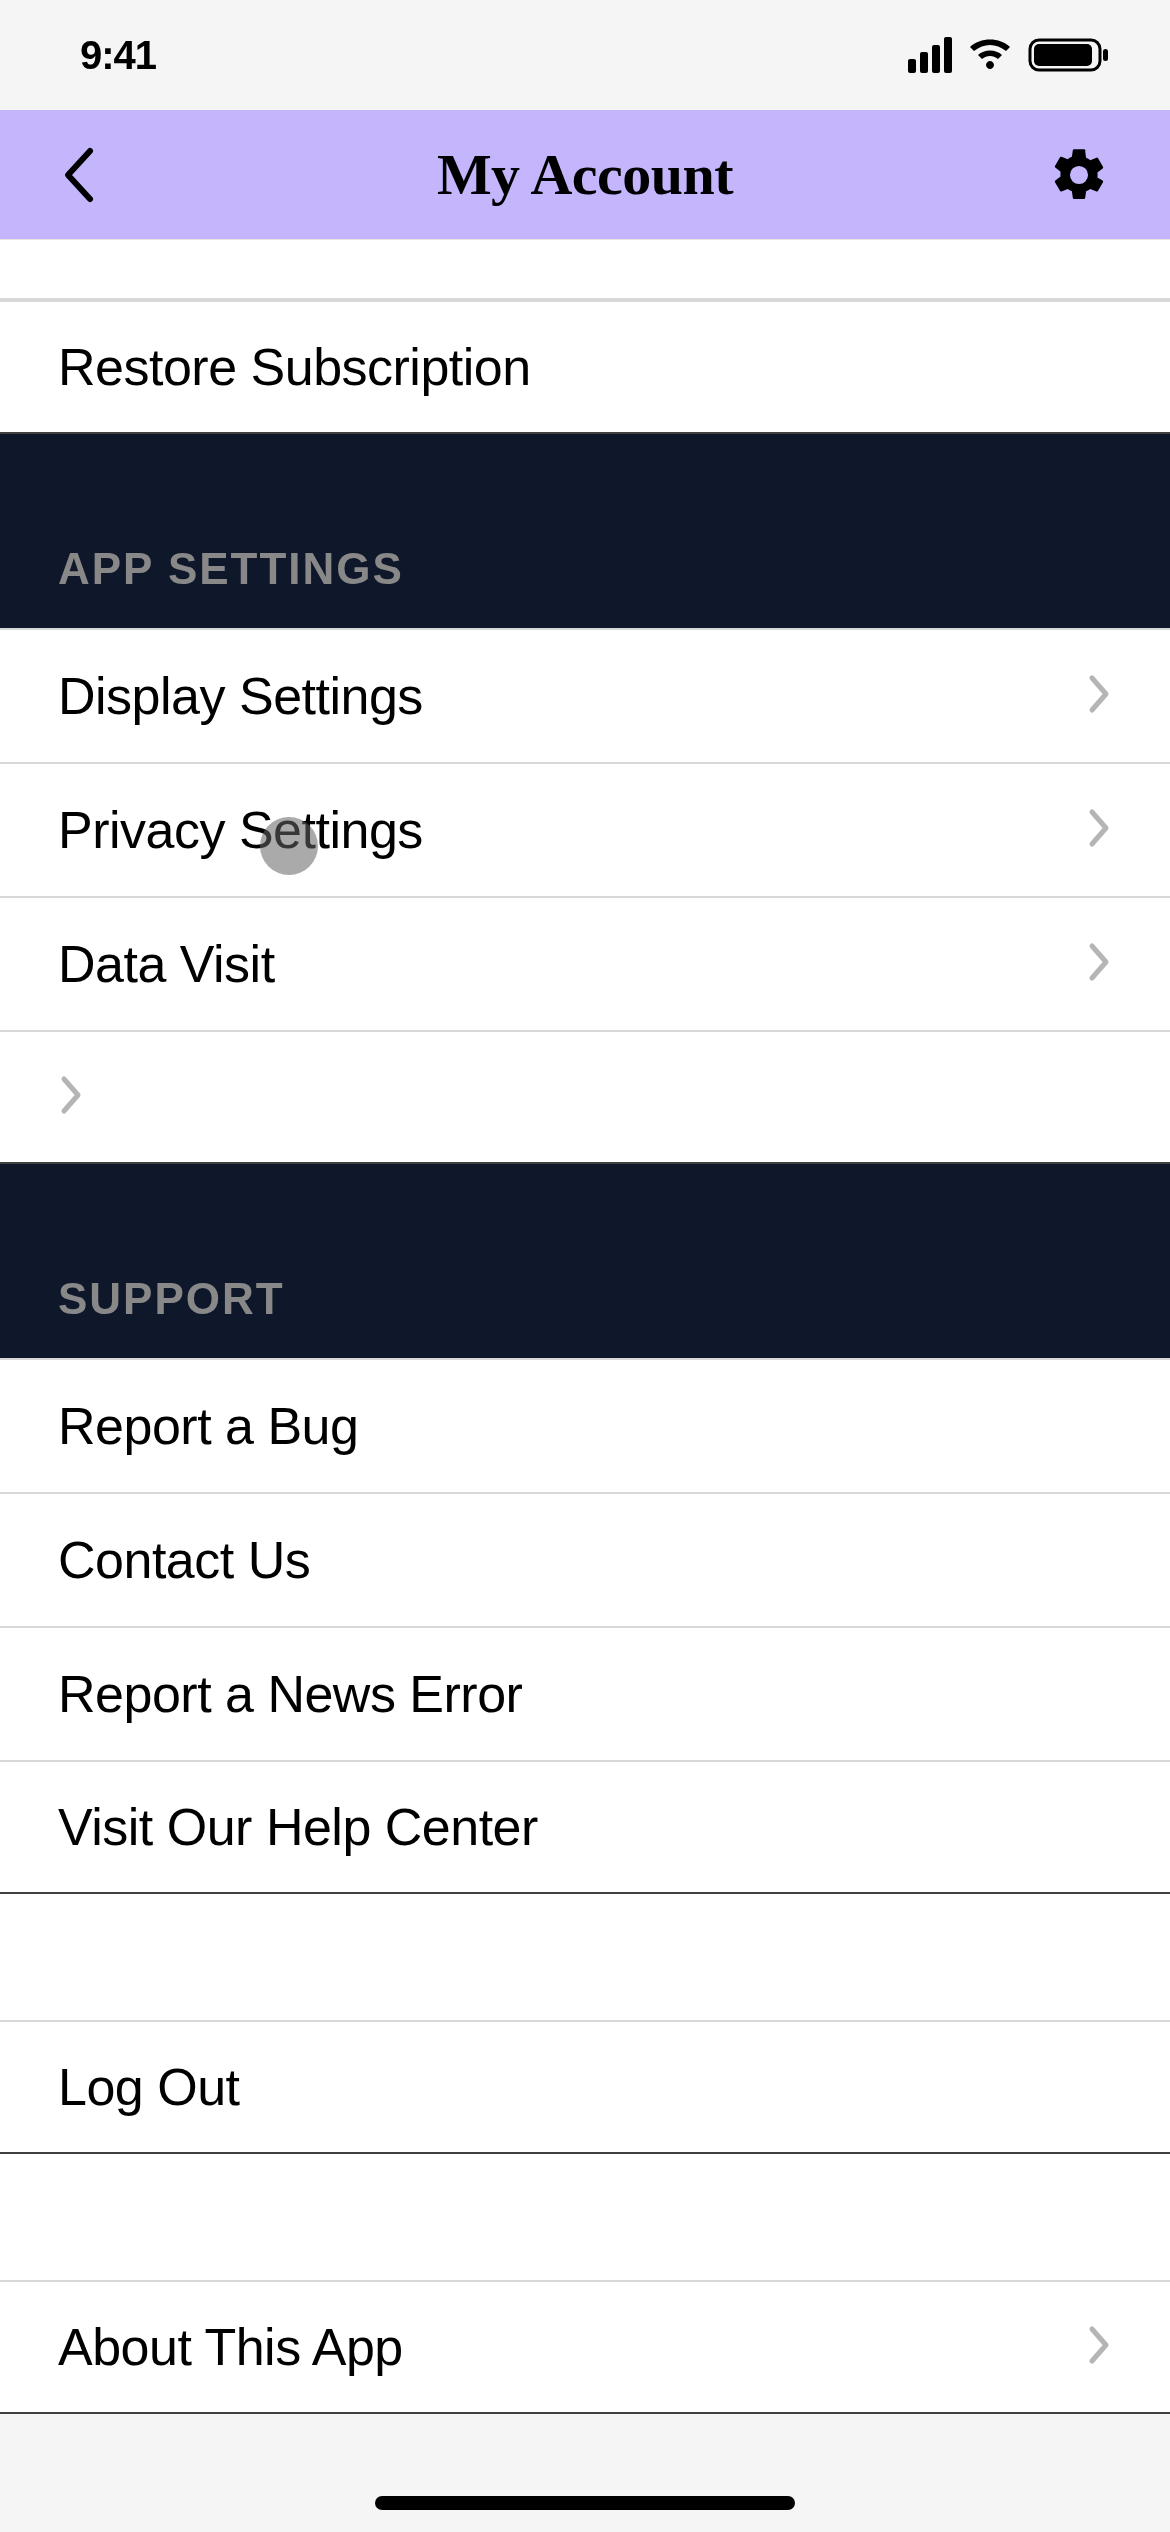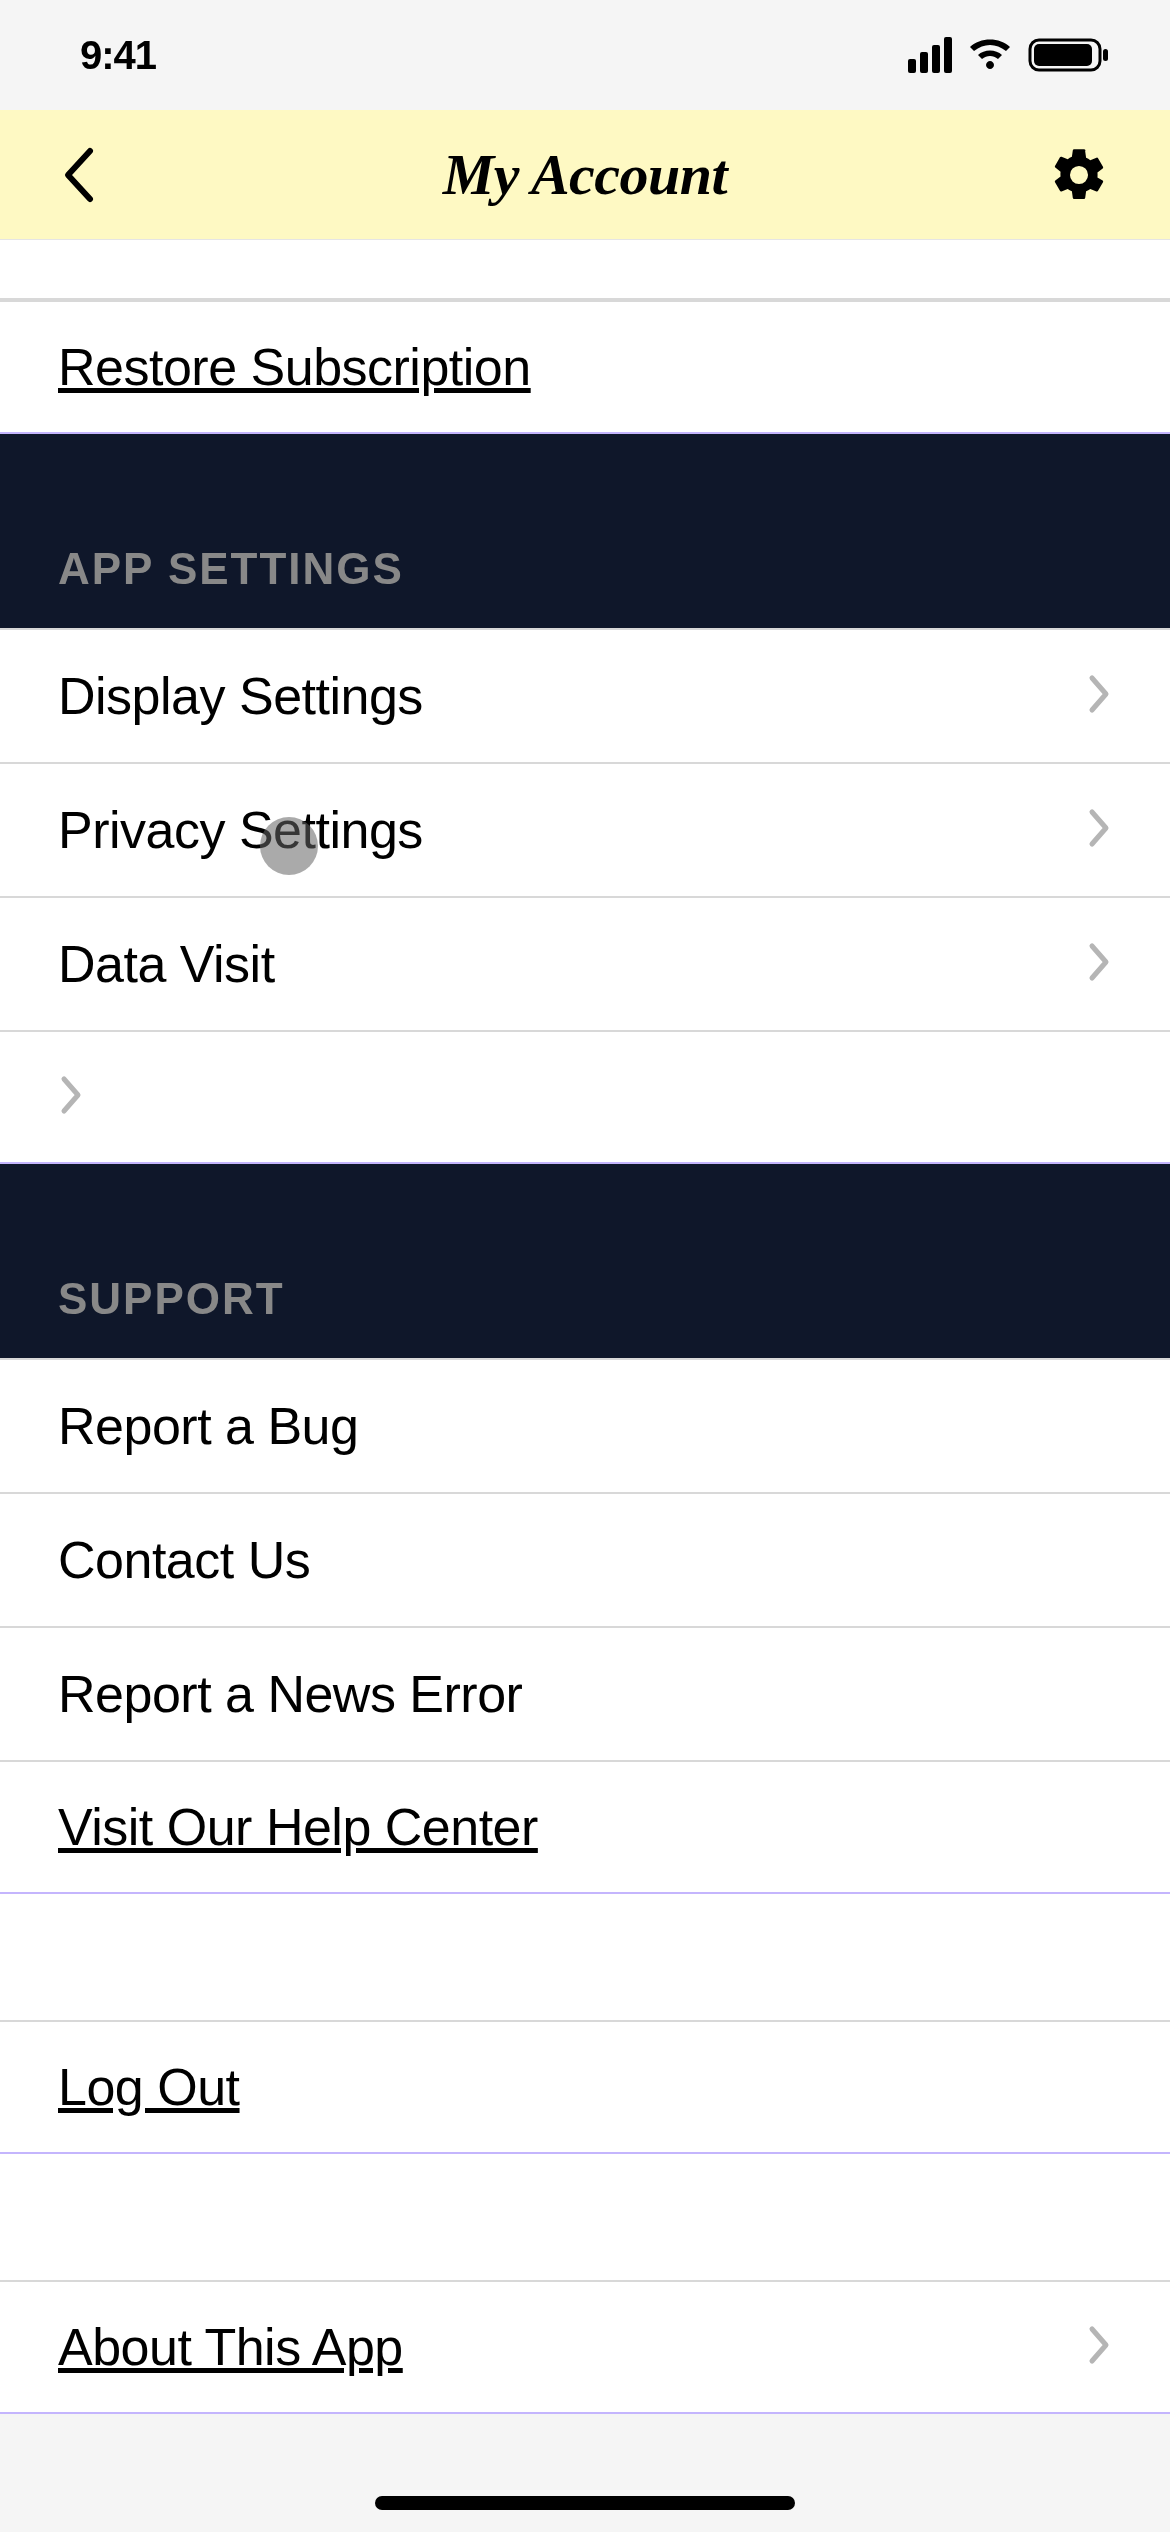--- a/index.html
+++ b/index.html
@@ -52,23 +52,22 @@
     .signal-bars span:nth-child(3){height:28px;}
     .signal-bars span:nth-child(4){height:36px;}
     .wifi-icon svg, .battery-icon svg { display:block; }
     
     .nav-header {
       height: 130px;
       display: flex;
       align-items: center;
       justify-content: space-between;
       padding: 0 60px;
-      background: #fef9c3;
+      background: #c4b5fd;
       border-bottom: 1px solid #e5e5e5;
-      font-style: italic;
     }
     .back-btn {
       width: 70px;
       height: 70px;
       display: flex;
       align-items: center;
       justify-content: flex-start;
     }
     .nav-title {
       font-size: 58px;
@@ -105,22 +104,21 @@
     .row {
       display: flex;
       align-items: center;
       justify-content: space-between;
       padding: 0 58px;
       height: 134px;
       background: #fff;
       border-top: 2px solid #d8d8d8;
     }
     .row:last-child {
-      border-bottom: 2px solid #c4b5fd;
-      text-decoration: underline;
+      border-bottom: 2px solid #404040;
     }
     .row-label {
       font-size: 52px;
       font-weight: 400;
       color: #000;
       letter-spacing: -0.5px;
     }
     .chevron {
       color: #b5b5b5;
     }

